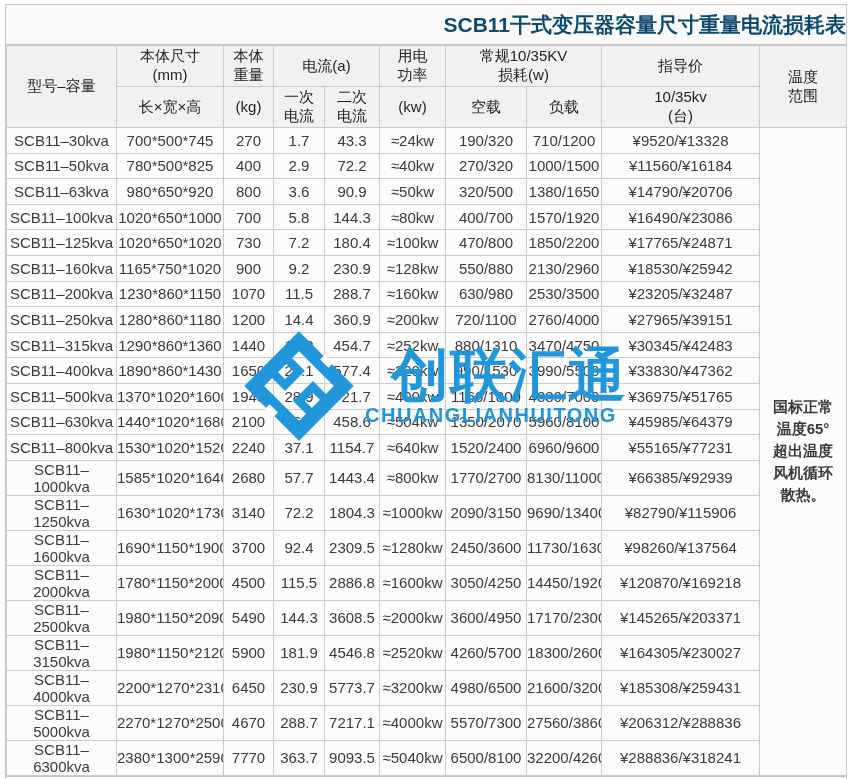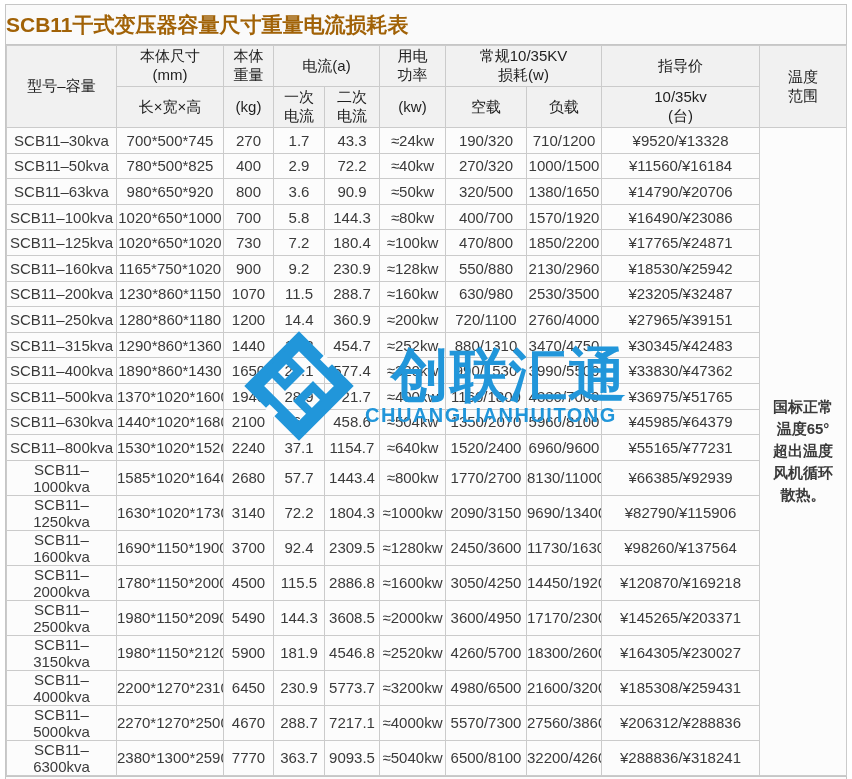--- a/index.html
+++ b/index.html
@@ -4,22 +4,22 @@
 <style>
   html,body{margin:0;padding:0;background:#ffffff;}
   .page{
     width:852px;height:779px;box-sizing:border-box;
     background:#ffffff;padding:4px 5px;position:relative;overflow:hidden;
     font-family:"Liberation Sans","DejaVu Sans",sans-serif;
     color:#2b2b2b;
   }
   .frame{border:1px solid #c6c6c6;background:#fbfbfb;}
   .title-bar{
-    height:39px;line-height:39px;text-align:left;
-    font-size:21px;font-weight:bold;color:#a16207;
+    height:39px;line-height:39px;text-align:right;
+    font-size:21px;font-weight:bold;color:#0c4a6e;
     border-bottom:1px solid #c6c6c6;background:#fafafa;
   }
   table.spec{
     width:100%;border-collapse:collapse;table-layout:fixed;
     background:#fcfcfc;
   }
   table.spec th, table.spec td{
     border:1px solid #cbcbcb;text-align:center;vertical-align:middle;
     padding:0;overflow:hidden;
   }

